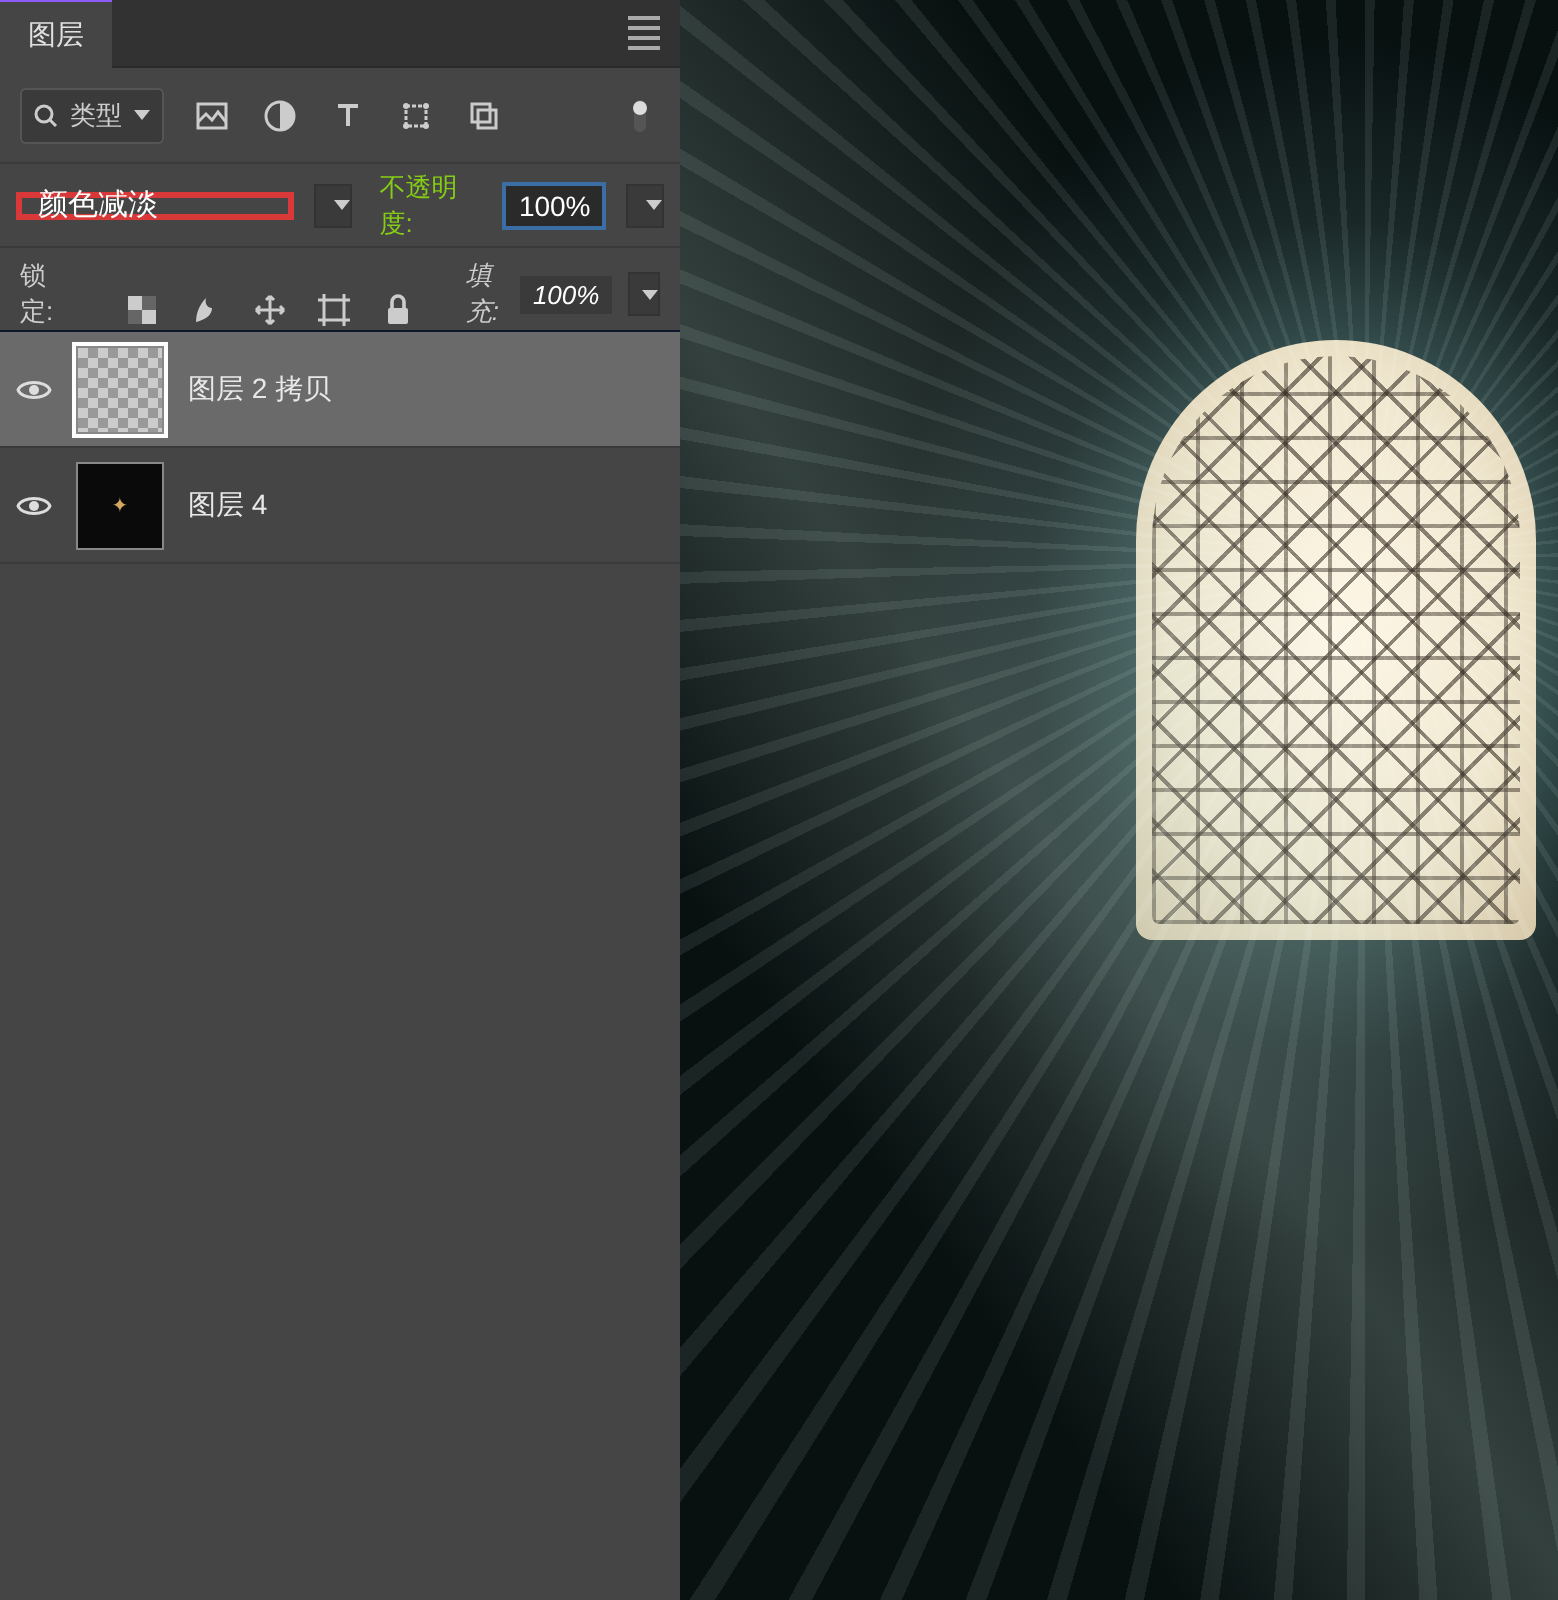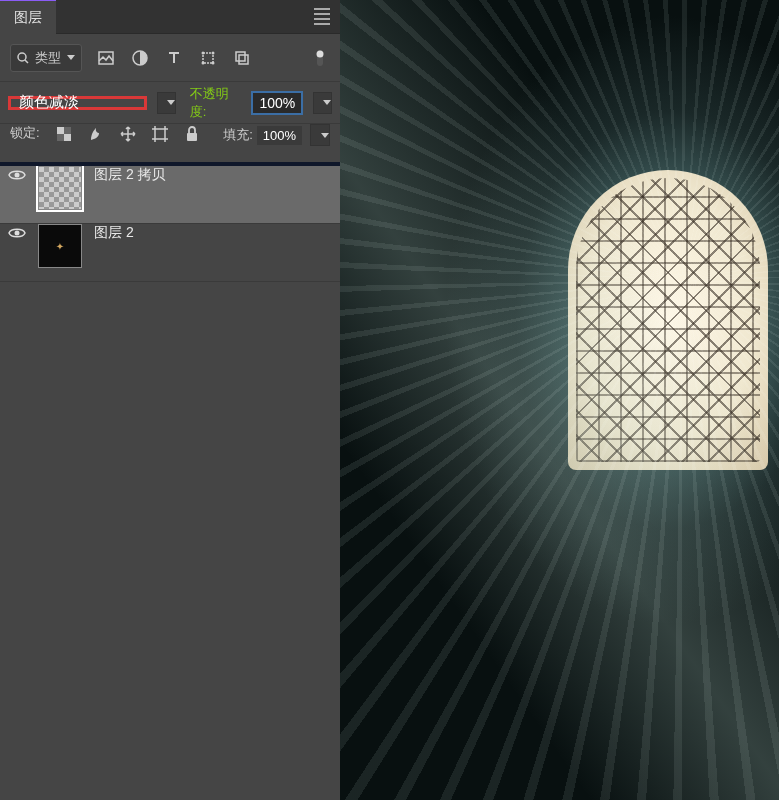--- a/index.html
+++ b/index.html
@@ -12,26 +12,26 @@
 .toolbar1 { height: 48px; display: flex; align-items: center; padding: 16px 10px; gap: 14px; border-bottom: 1px solid #3a3a3a; }
 .filter-box { display: flex; align-items: center; gap: 6px; background: #3a3a3a; border: 1px solid #555; border-radius: 3px; padding: 4px 6px; min-width: 70px; }
 .dropdown-caret { width: 0; height: 0; border-left: 4px solid transparent; border-right: 4px solid transparent; border-top: 5px solid #ccc; margin-left: auto; }
 .icon-btn { width: 20px; height: 20px; display: flex; align-items: center; justify-content: center; color: #ccc; }
 .toolbar2 { height: 42px; display: flex; align-items: center; padding: 0 8px; gap: 6px; border-bottom: 1px solid #3a3a3a; }
 .blend-box { display: flex; align-items: center; width: 148px; height: 14px; border: 3px solid #d93838; padding: 0 8px; font-size: 15px; color: #fff; background: #454545; }
 .opacity-label { margin-left: 8px; color: #84cc16; }
 .value-box { display: flex; align-items: center; border: 2px solid #3b6ea5; background: #2a2a2a; padding: 2px 6px; margin-left: 4px; }
 .value-box span { color: #fff; font-size: 14px; }
 .mini-caret { width: 20px; height: 22px; border: 1px solid #333; background: #3a3a3a; display: flex; align-items: center; justify-content: center; margin-left: 4px; }
-.toolbar3 { height: 42px; display: flex; align-items: flex-start; padding: 0 10px; gap: 14px; border-bottom: 4px solid #0f172a; }
+.toolbar3 { height: 42px; display: flex; align-items: flex-end; padding: 0 10px; gap: 24px; border-bottom: 1px solid #0f172a; }
 .lock-icons { display: flex; gap: 12px; align-items: center; }
-.fill-box { display: flex; align-items: center; margin-left: auto; gap: 4px; }
+.fill-box { display: flex; align-items: center; margin-left: auto; gap: 4px; font-style: italic; }
 .fill-value { background: #3a3a3a; padding: 2px 6px; color: #fff; }
 .layers { flex: 1; overflow: hidden; }
-.layer-row { height: 58px; display: flex; padding: 0 8px; gap: 12px; border-bottom: 1px solid #3a3a3a; }
+.layer-row { height: 58px; display: flex; align-items: center; padding: 0 8px; gap: 12px; border-bottom: 1px solid #3a3a3a; }
 .layer-row.selected { background: #6a6a6a; }
 .eye { width: 18px; height: 18px; display: flex; align-items: center; justify-content: center; }
 .thumb { width: 44px; height: 44px; border: 1px solid #888; background: #222; position: relative; }
 .thumb.sel { outline: 2px solid #fff; }
 .checker { background-image: linear-gradient(45deg,#999 25%,transparent 25%),linear-gradient(-45deg,#999 25%,transparent 25%),linear-gradient(45deg,transparent 75%,#999 75%),linear-gradient(-45deg,transparent 75%,#999 75%); background-size: 10px 10px; background-position: 0 0,0 5px,5px -5px,-5px 0; background-color: #ccc; }
 .dark-thumb { background: #0a0a0a; display: flex; align-items: center; justify-content: center; }
 .dark-thumb::after { content: "✦"; color: #d4a860; font-size: 10px; }
 .layer-name { color: #e8e8e8; font-size: 14px; }
 .canvas { flex: 1; height: 800px; background: radial-gradient(ellipse 280px 380px at 75% 40%, #f8f4e8 0%, #c8d4d0 15%, #3a5555 35%, #1a2828 55%, #081010 80%); position: relative; overflow: hidden; }
 .window-frame { position: absolute; top: 170px; left: 52%; width: 200px; height: 300px; background: radial-gradient(ellipse at center, #fff8e8 0%, #f0e8d0 60%, #d8c8a8 100%); border-radius: 100px 100px 8px 8px; }
@@ -181,21 +181,21 @@
         <div class="layer-name">图层 2 拷贝</div>
       </div>
       <div class="layer-row">
         <div class="eye">
           <svg width="18" height="12" viewBox="0 0 18 12">
             <path d="M1 6 C3 1 15 1 17 6 C15 11 3 11 1 6 Z" fill="none" stroke="#ddd" stroke-width="1.5"></path>
             <circle cx="9" cy="6" r="2.5" fill="#ddd"></circle>
           </svg>
         </div>
         <div class="thumb dark-thumb"></div>
-        <div class="layer-name">图层 2</div>
+        <div class="layer-name">图层 4</div>
       </div>
     </div>
 </div>
 
 <div class="canvas">
   <div class="window-frame">
     <div class="lattice"></div>
   </div>
   <div class="rays2"></div>
   <div class="rays"></div>

